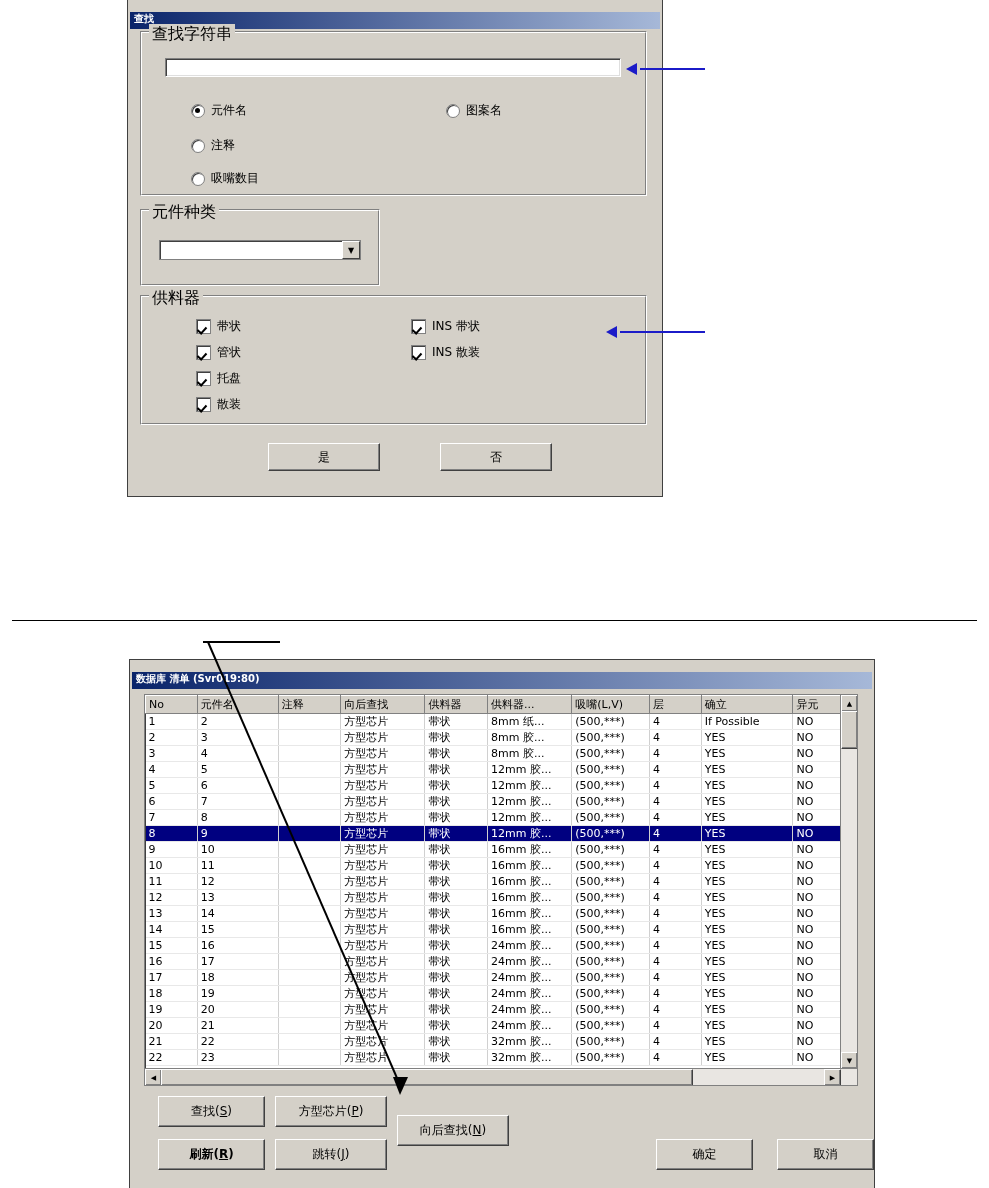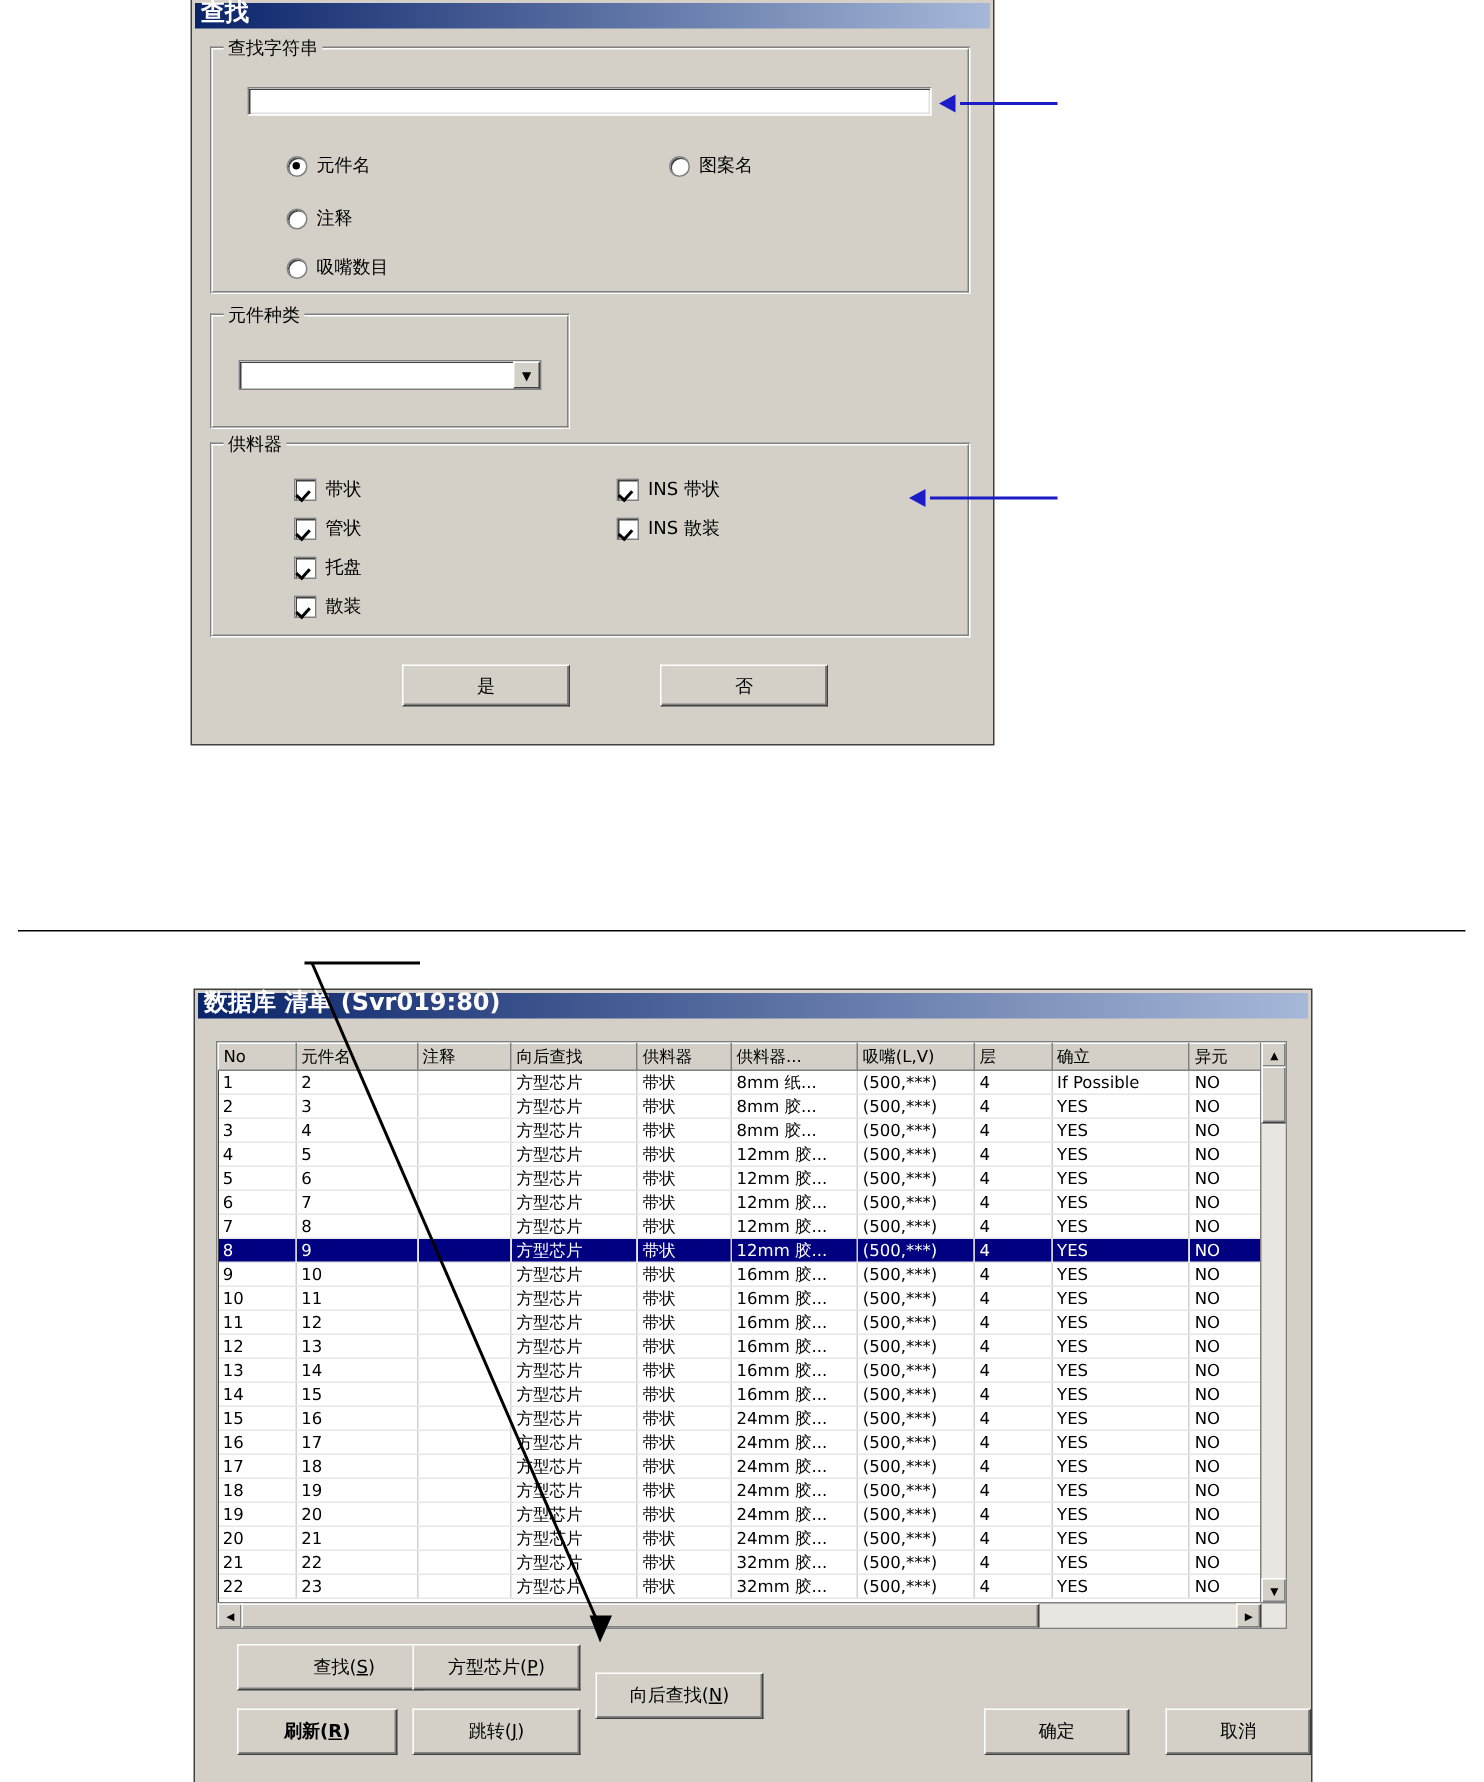--- a/index.html
+++ b/index.html
@@ -1,21 +1,21 @@
 <!DOCTYPE html>
 <html><head>
 <meta charset="utf-8">
 <style>
   html,body{margin:0;padding:0;background:#ffffff;}
   body{width:989px;height:1188px;position:relative;font-family:"DejaVu Sans","Liberation Sans",sans-serif;font-size:12px;color:#000;}
   .win{position:absolute;background:#d4d0c8;border:2px solid #d4d0c8;box-shadow:0 0 0 1px #404040;}
-  .titlebar{height:17px;background:linear-gradient(to right,#0a246a,#a6b8d8);color:#fff;font-weight:bold;font-size:16px;display:flex;align-items:flex-end;padding-left:4px;}
+  .titlebar{height:17px;background:linear-gradient(to right,#0a246a,#a6b8d8);color:#fff;font-weight:bold;font-size:10px;display:flex;align-items:flex-start;padding-left:4px;margin-top:10px;}
   .group{position:absolute;border:1px solid #808080;border-right-color:#fff;border-bottom-color:#fff;}
   .group-inner{position:absolute;inset:0;border:1px solid #fff;border-right-color:#808080;border-bottom-color:#808080;pointer-events:none;}
-  .group-label{position:absolute;top:-8px;left:8px;background:#d4d0c8;padding:0 3px;font-size:12px;}
+  .group-label{position:absolute;top:-8px;left:8px;background:#d4d0c8;padding:0 3px;font-size:16px;}
   .textbox{background:#fff;border:1px solid #808080;border-right-color:#fff;border-bottom-color:#fff;box-shadow:inset 1px 1px 0 #404040, inset -1px -1px 0 #dfdfdf;}
   .radio,.check{display:flex;align-items:center;gap:6px;position:absolute;font-size:12px;white-space:nowrap;}
   .radio-dot{width:12px;height:12px;border-radius:50%;background:#fff;border:1px solid #808080;box-shadow:inset 1px 1px 0 #404040;position:relative;flex:0 0 auto;}
   .radio-dot.on::after{content:"";position:absolute;left:3px;top:3px;width:5px;height:5px;border-radius:50%;background:#000;}
   .chk{width:13px;height:13px;background:#fff;border:1px solid #808080;box-shadow:inset 1px 1px 0 #404040;position:relative;flex:0 0 auto;}
   .chk.on::after{content:"";position:absolute;left:2px;top:5px;width:4px;height:7px;border:2px solid #000;border-top:none;border-left:none;transform:rotate(42deg);}
   .combo{position:absolute;display:flex;background:#fff;border:1px solid #808080;box-shadow:inset 1px 1px 0 #404040;}
   .combo .val{flex:1;}
   .combo .arrow{width:16px;background:#d4d0c8;border:1px solid #fff;border-right-color:#404040;border-bottom-color:#404040;display:flex;align-items:center;justify-content:center;font-size:8px;}
   .btn{position:absolute;background:#d4d0c8;border:1px solid #fff;border-right-color:#404040;border-bottom-color:#404040;box-shadow:inset -1px -1px 0 #808080;display:flex;align-items:center;justify-content:center;font-size:12px;}
@@ -427,21 +427,21 @@
       <div class="sbtn" style="left:0;bottom:0;width:15px;height:15px;">▼</div>
     </div>
 
     <div class="scrollh" style="left:0;right:0;bottom:0;">
       <div class="sbtn" style="left:0;top:0;width:15px;height:15px;">◀</div>
       <div class="sthumb" style="left:16px;top:0;width:530px;height:15px;"></div>
       <div class="sbtn" style="right:16px;top:0;width:15px;height:15px;">▶</div>
     </div>
   </div>
 
-  <div class="btn" style="left:26px;top:434px;width:105px;height:29px;padding-left:18px;">
+  <div class="btn" style="left:26px;top:434px;width:105px;height:29px;">
     <span><span>查找(</span><span class="ul">S</span><span>)</span></span>
   </div>
   <div class="btn" style="left:143px;top:434px;width:110px;height:29px;">
     <span><span>方型芯片(</span><span class="ul">P</span><span>)</span></span>
   </div>
   <div class="btn" style="left:265px;top:453px;width:110px;height:29px;">
     <span><span>向后查找(</span><span class="ul">N</span><span>)</span></span>
   </div>
   <div class="btn" style="left:26px;top:477px;width:105px;height:29px;font-weight:bold;">
     <span><span>刷新(</span><span class="ul">R</span><span>)</span></span>

